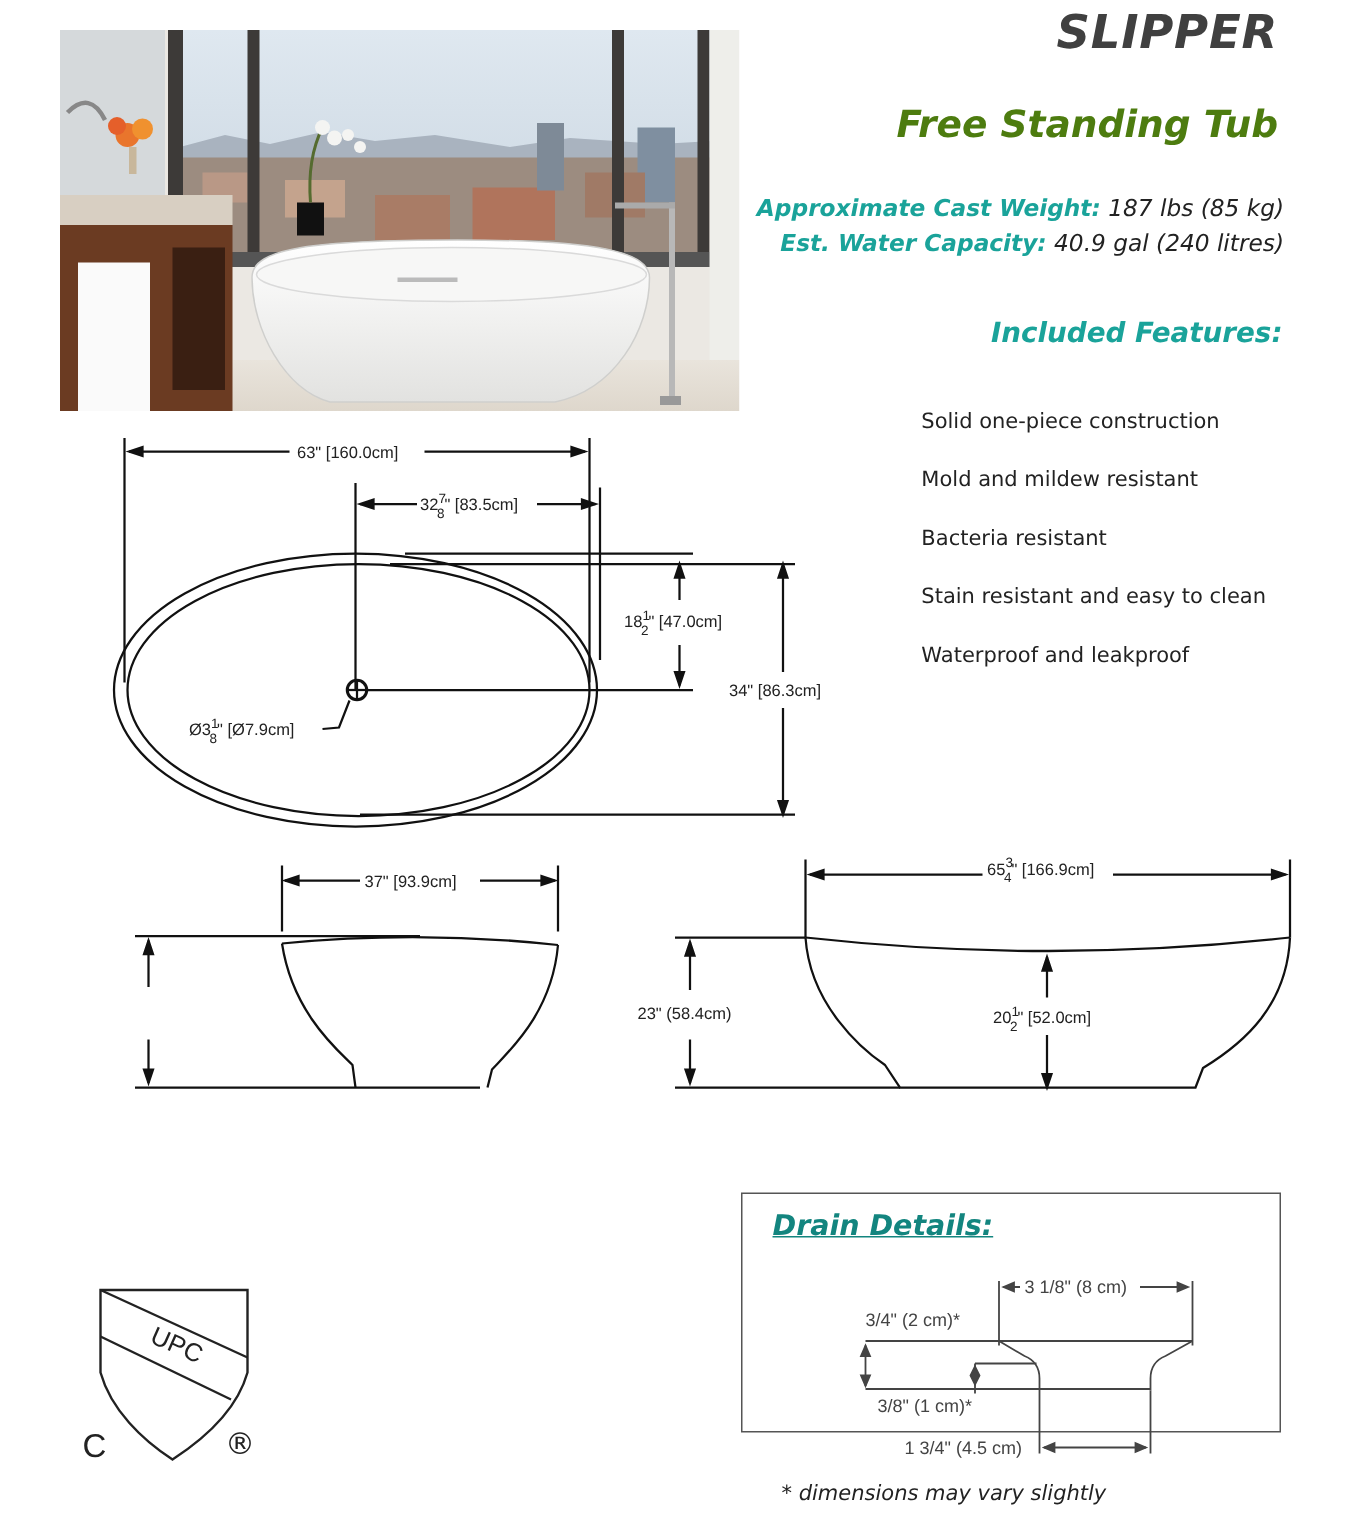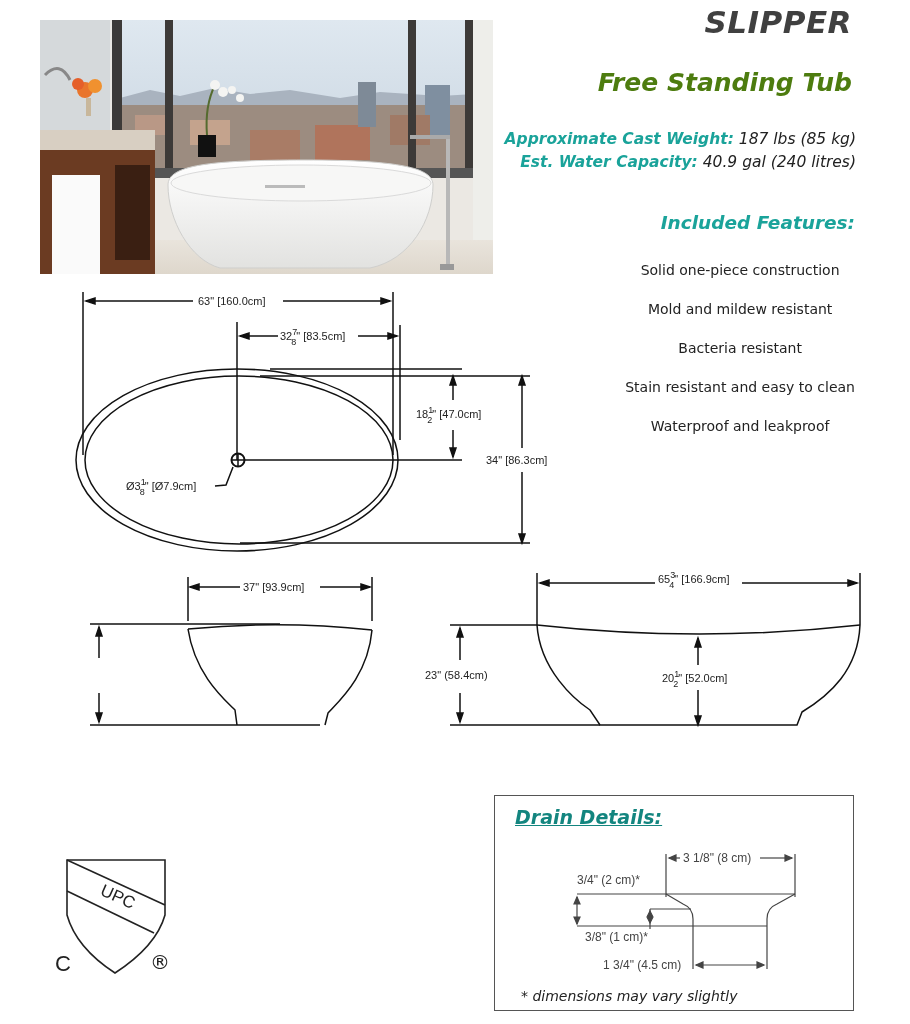--- a/index.html
+++ b/index.html
@@ -4,24 +4,24 @@
 <style>
   html, body { margin:0; padding:0; background:#ffffff; }
   body { width:910px; height:1024px; position:relative; overflow:hidden; font-family:"Liberation Sans", sans-serif; color:#222; }
   .abs { position:absolute; }
   .title1 { right:58px; top:4px; font-size:31px; font-weight:bold; font-style:italic; color:#404040; font-family:"DejaVu Sans", sans-serif; letter-spacing:0.5px; }
   .title2 { right:58px; top:68px; font-size:25px; font-weight:bold; font-style:italic; color:#4d7c0f; font-family:"DejaVu Sans", sans-serif; }
   .spec { right:54px; font-size:15.5px; font-style:italic; font-family:"DejaVu Sans", sans-serif; white-space:nowrap; text-align:right; }
   .spec .lbl { font-weight:bold; color:#1aa39a;margin-left:44px; }
   .spec .val { color:#222; }
   .feat-title { right:55px; top:212px; font-size:18.5px; font-weight:bold; font-style:italic; color:#1aa39a; font-family:"DejaVu Sans", sans-serif; }
-  .features { right:55px; top:258px; text-align:center; list-style:none; margin:0; padding:0; font-family:"DejaVu Sans", sans-serif; font-size:14px; color:#222; }
+  .features { right:55px; top:258px; text-align:left; list-style:none; margin:11px; padding:0; font-family:"DejaVu Sans", sans-serif; font-size:14px; color:#222; }
   .features li { height:39px; line-height:24px; }
   .photo { left:40px; top:20px; width:453px; height:254px; overflow:hidden; }
-  .drain-box { left:494px; top:795px; width:360px; height:216px; border:1.5px solid #555; box-sizing:border-box;text-decoration:underline; }
+  .drain-box { left:494px; top:795px; width:360px; height:160px; border:1.5px solid #555; box-sizing:border-box;text-decoration:underline; }
   .drain-title { left:20px; top:10px; font-size:19px; font-weight:bold; font-style:italic; color:#13857f; text-decoration:underline; font-family:"DejaVu Sans", sans-serif; }
   .drain-note { left:28px; top:190px; font-size:14px; font-style:italic; color:#222; font-family:"DejaVu Sans", sans-serif; }
   .dim { font-family:"Liberation Sans", sans-serif; font-size:11px; fill:#222; }
   .ddim { font-family:"Liberation Sans", sans-serif; font-size:12px; fill:#444; }
 </style>
 </head>
 <body>
 
 <div class="abs title1">SLIPPER</div>
 <div class="abs title2">Free Standing Tub</div>

